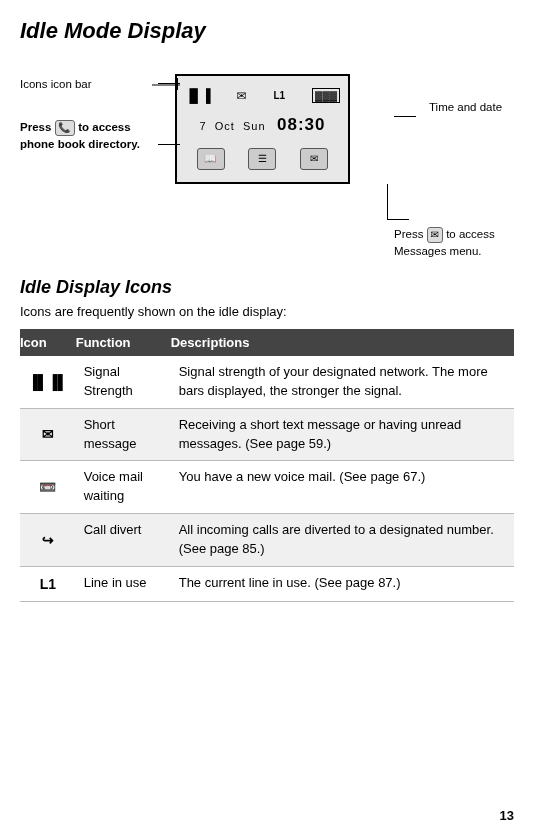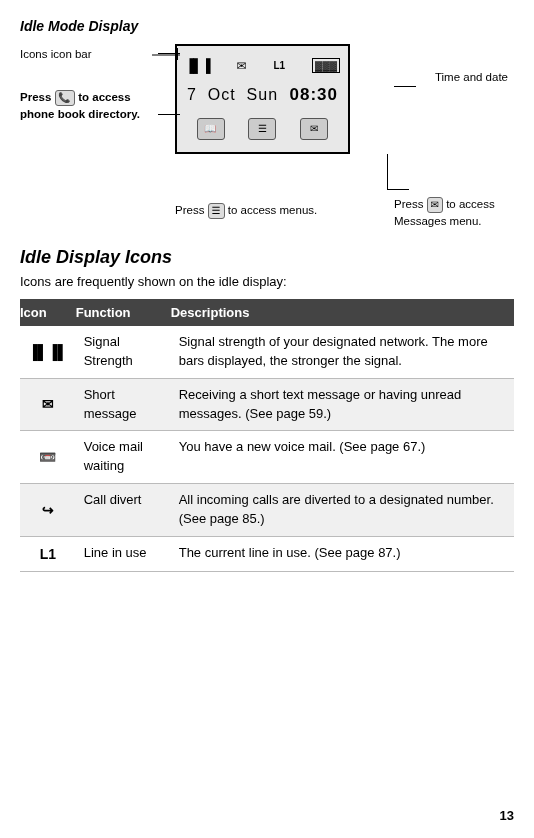--- a/index.html
+++ b/index.html
@@ -7,24 +7,24 @@
       width: 534px;
       min-height: 838px;
       font-family: Arial, Helvetica, sans-serif;
       font-size: 13px;
       background: #fff;
       color: #000;
       padding: 18px 20px 20px 20px;
     }
 
     h1.page-title {
-      font-size: 14px;
+      font-size: 22px;
       font-weight: bold;
       font-style: italic;
-      margin-bottom: 0;
+      margin-bottom: 20px;
       font-family: Arial, Helvetica, sans-serif;
     }
 
     
     .diagram-section {
       position: relative;
       width: 100%;
       height: 195px;
       margin-bottom: 18px;
     }
@@ -64,21 +64,21 @@
 
     .screen-time {
       font-size: 17px;
       font-weight: bold;
       letter-spacing: 1px;
       width: 100%;
       text-align: center;
     }
 
     .date-text {
-      font-size: 16px;
+      font-size: 11px;
       font-weight: normal;
       margin-top: 15px;
     }
 
     .screen-bottom-icons {
       display: flex;
       align-items: center;
       justify-content: space-around;
       width: 100%;
     }
@@ -111,24 +111,24 @@
       left: 0px;
       font-size: 11.5px;
       width: 145px;
       line-height: 1.4;
       font-weight: bold;
     }
 
     .label-time-date {
       position: absolute;
       top: 35px;
-      right: 6px;
+      right: 0px;
       font-size: 11.5px;
       width: 85px;
-      text-align: right;
+      text-align: left;
       line-height: 1.4;
     }
 
     .label-press-menus {
       position: absolute;
       bottom: 10px;
       left: 155px;
       font-size: 11.5px;
       line-height: 1.4;
     }
@@ -280,23 +280,20 @@
   </div>
 
   <div style="position:absolute; top:80px; left:138px; width:22px; height:1px; border-top:1px solid #000;"></div>
 
   <div class="label-time-date">
     <span>Time and date</span>
   </div>
 
   <div style="position:absolute; top:52px; right:98px; width:22px; height:1px; border-top:1px solid #000;"></div>
 
-  <div class="label-press-menus">
-    <span>Press </span><span class="key-btn">☰</span><span> to access menus.</span>
-  </div>
 
   <div class="label-press-messages">
     <span>Press </span><span class="key-btn">✉</span><span> to access Messages menu.</span>
   </div>
 
   <div style="position:absolute; top:155px; right:105px; width:22px; height:1px; border-top:1px solid #000;"></div>
   <div style="position:absolute; top:120px; right:126px; width:1px; height:36px; border-left:1px solid #000;"></div>
 
 </div>
 

